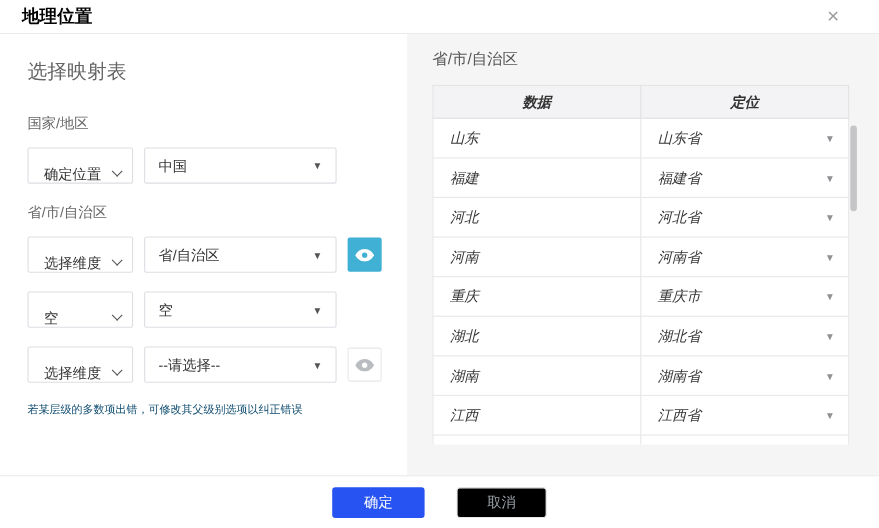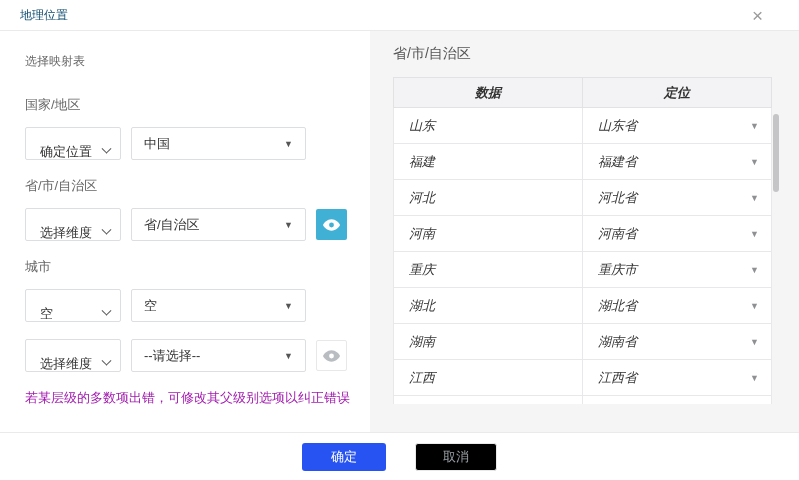--- a/index.html
+++ b/index.html
@@ -8,53 +8,53 @@
     font-family:"Liberation Sans","DejaVu Sans",sans-serif;
     background:#fff; color:#333; overflow:hidden;
   }
   .dialog { width:799px; height:480px; display:flex; flex-direction:column; background:#fff; }
 
   
   .dlg-header {
     height:31px; flex:0 0 31px; display:flex; align-items:center;
     padding:0 20px; border-bottom:1px solid #eaeaea; background:#fff;
   }
-  .dlg-title { font-size:12px; color:#0c4a6e; }
+  .dlg-title { font-size:16px; color:#000000;font-weight:bold; }
   .dlg-close {
     margin-left:auto; font-size:19px; line-height:1; color:#9b9b9b;
     cursor:pointer; margin-right:16px; font-weight:400;
   }
 
   
   .dlg-body { flex:1 1 auto; display:flex; overflow:hidden; }
 
   
   .left-panel { width:370px; flex:0 0 370px; background:#fff; padding:22px 0 0 25px; }
-  .section-title { font-size:12px; color:#666; margin-bottom:26px; }
+  .section-title { font-size:18px; color:#666; margin-bottom:26px; }
   .field-label { font-size:13px; color:#666; margin-bottom:13px; }
   .field-row { display:flex; align-items:center; margin-bottom:17px; }
   .select {
     height:33px; border:1px solid #dcdee2; border-radius:2px; background:#fff;
     display:flex; align-items:center; font-size:13px; color:#333; cursor:pointer;
   }
   .select.sm { width:96px; padding:16px 10px 0 14px; }
   .select.lg { width:175px; padding:0 12px 0 12px; margin-left:10px;align-items:center; }
   .sel-text { flex:1 1 auto; white-space:nowrap; overflow:hidden; }
   .chevron {
     width:7px; height:7px; border-right:1.6px solid #555; border-bottom:1.6px solid #555;
     transform:rotate(45deg) translate(-2px,-2px); flex:0 0 auto; margin-left:4px;
   }
   .caret { font-size:9px; color:#555; flex:0 0 auto; margin-left:6px; }
   .eye-btn {
     width:31px; height:31px; margin-left:10px; border-radius:2px; border:none;
     display:flex; align-items:center; justify-content:center; cursor:pointer; flex:0 0 auto;
   }
   .eye-btn.active { background:#41b0d5; }
   .eye-btn.disabled { background:#fff; border:1px solid #e8e8e8; }
-  .hint { font-size:13px; color:#a21caf; margin-top:16px; }
+  .hint { font-size:10px; color:#0c4a6e; margin-top:16px; }
 
   
   .right-panel { flex:1 1 auto; background:#f5f5f6; padding:14px 0 0 23px; position:relative; }
   .panel-title { font-size:14px; color:#555; margin-bottom:14px; }
   .table-clip { width:380px; height:327px; overflow:hidden;font-style:italic; }
   table { border-collapse:collapse; width:379px; table-layout:fixed; }
   th {
     height:30px; background:#f3f3f5; border:1px solid #e2e2e4;
     font-size:13px; font-weight:bold; color:#333; text-align:center; width:50%;
   }
@@ -121,21 +121,20 @@
           <button class="eye-btn active">
             <svg width="17" height="12" viewBox="0 0 24 16">
               <path d="M12 0C6 0 1.5 4.6 0 8c1.5 3.4 6 8 12 8s10.5-4.6 12-8C22.5 4.6 18 0 12 0z" fill="#ffffff"></path>
               <circle cx="12" cy="8" r="3.4" fill="#41b0d5"></circle>
             </svg>
           </button>
         </div>
       </div>
 
       <div class="field">
-        <div class="field-label">城市</div>
         <div class="field-row">
           <div class="select sm">
             <span class="sel-text">空</span>
             <span class="chevron"></span>
           </div>
           <div class="select lg">
             <span class="sel-text">空</span>
             <span class="caret">▼</span>
           </div>
         </div>

